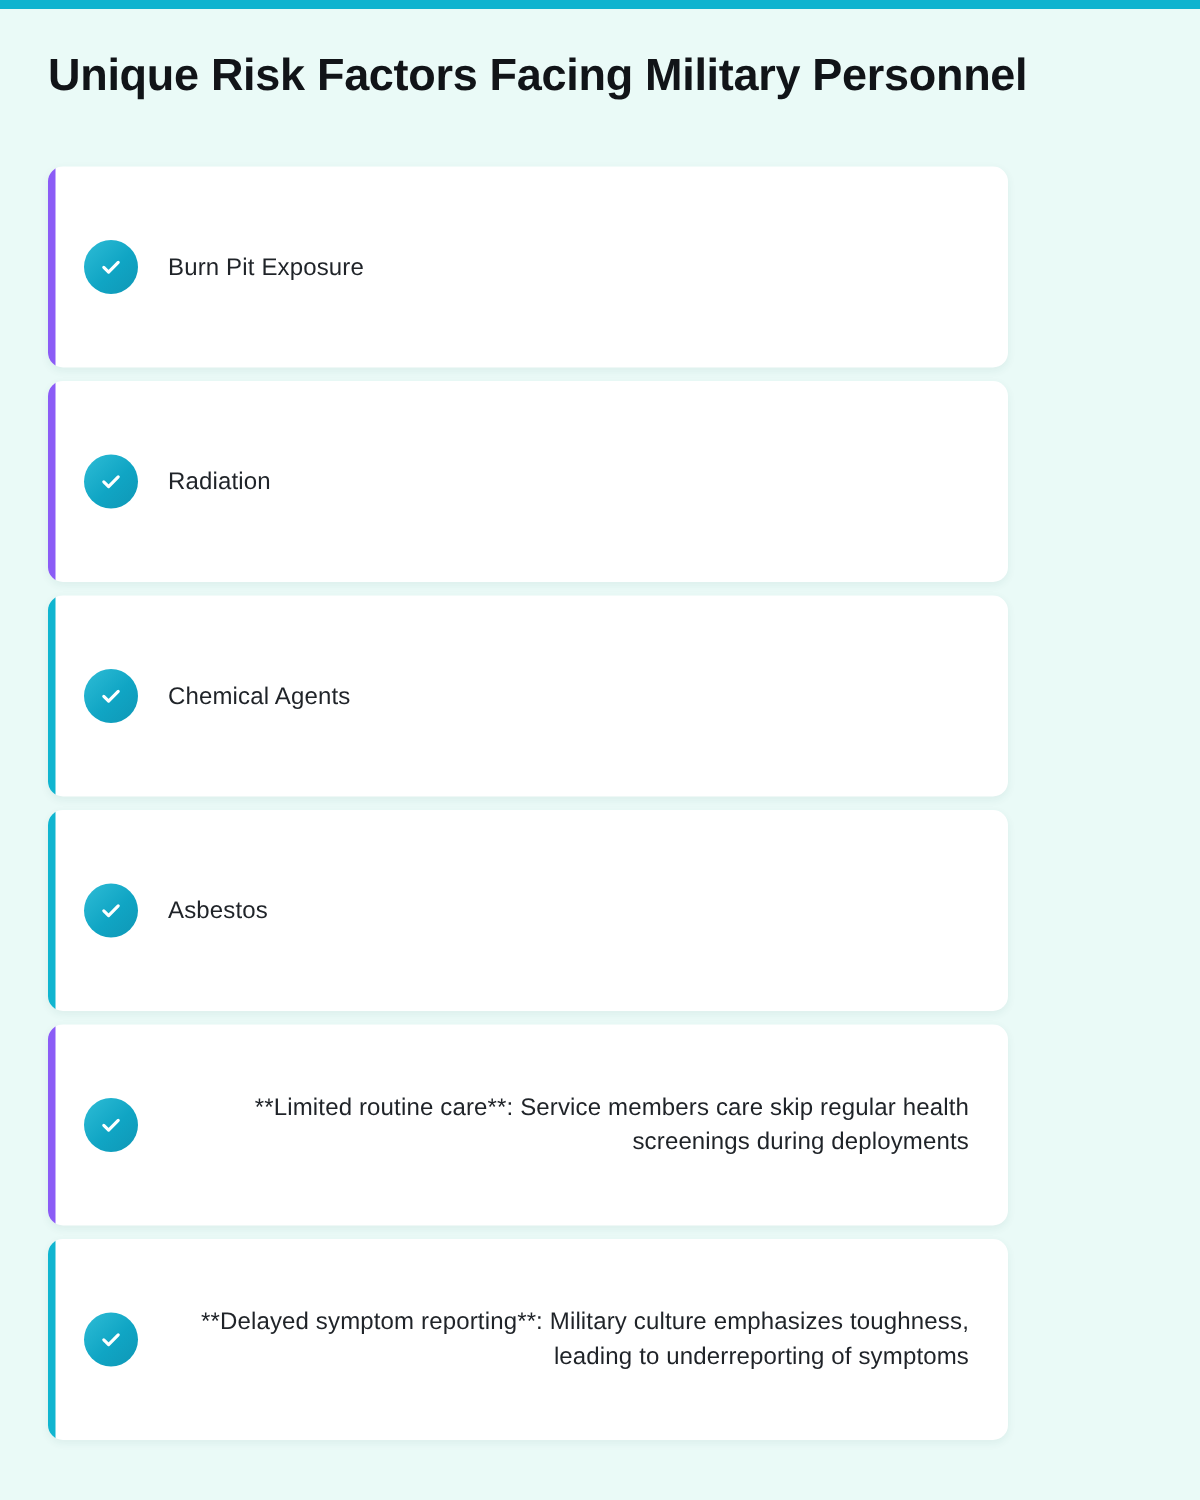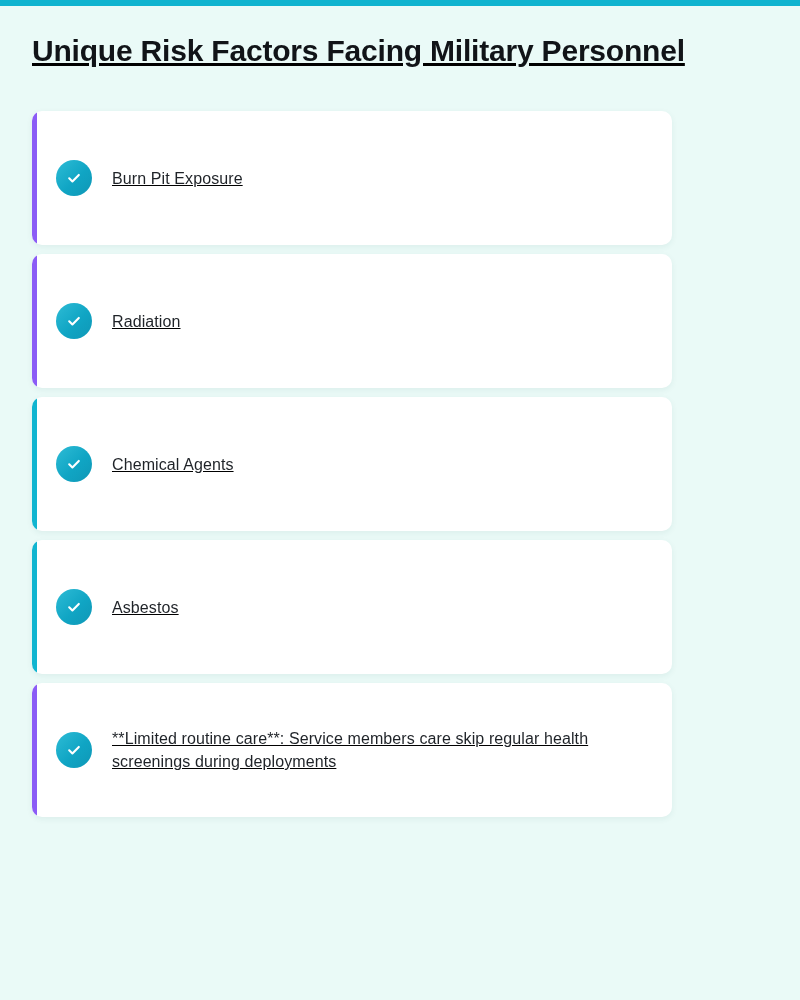--- a/index.html
+++ b/index.html
@@ -23,40 +23,40 @@
     height: 6px;
     background: #0fb3cf;
   }
 
   .page {
     position: absolute;
     top: 6px; left: 0;
     width: 704px;
     height: 994px;
     padding: 0 32px;
-    text-decoration: underline;
   }
 
   .page-title {
     font-size: 30px;
     font-weight: bold;
     color: #111418;
     text-align: center;
     letter-spacing: -0.2px;
     line-height: 1;
     padding-top: 30px;
     padding-bottom: 0;
     white-space: nowrap;
   }
 
   .card-list {
     margin-top: 45px;
     display: flex;
     flex-direction: column;
     gap: 9px;
+    text-align: right;
   }
 
   .card {
     position: relative;
     height: 134px;
     background: #ffffff;
     border-radius: 10px;
     box-shadow: 0 2px 6px rgba(23, 80, 90, 0.07);
     display: flex;
     align-items: center;
@@ -155,15 +155,24 @@
     <div class="card">
       <div class="card-accent purple"></div>
       <div class="check-circle">
         <svg width="18" height="18" viewBox="0 0 18 18" aria-hidden="true">
           <path d="M4.2 9.3 L7.4 12.4 L13.8 5.9" fill="none" stroke="#ffffff" stroke-width="2.1" stroke-linecap="round" stroke-linejoin="round"></path>
         </svg>
       </div>
       <div class="card-text">**Limited routine care**: Service members care skip regular health screenings during deployments</div>
     </div>
 
+    <div class="card">
+      <div class="card-accent cyan"></div>
+      <div class="check-circle">
+        <svg width="18" height="18" viewBox="0 0 18 18" aria-hidden="true">
+          <path d="M4.2 9.3 L7.4 12.4 L13.8 5.9" fill="none" stroke="#ffffff" stroke-width="2.1" stroke-linecap="round" stroke-linejoin="round"></path>
+        </svg>
+      </div>
+      <div class="card-text">**Delayed symptom reporting**: Military culture emphasizes toughness, leading to underreporting of symptoms</div>
+    </div>
 
   </div>
 </div>
 
 </body></html>

